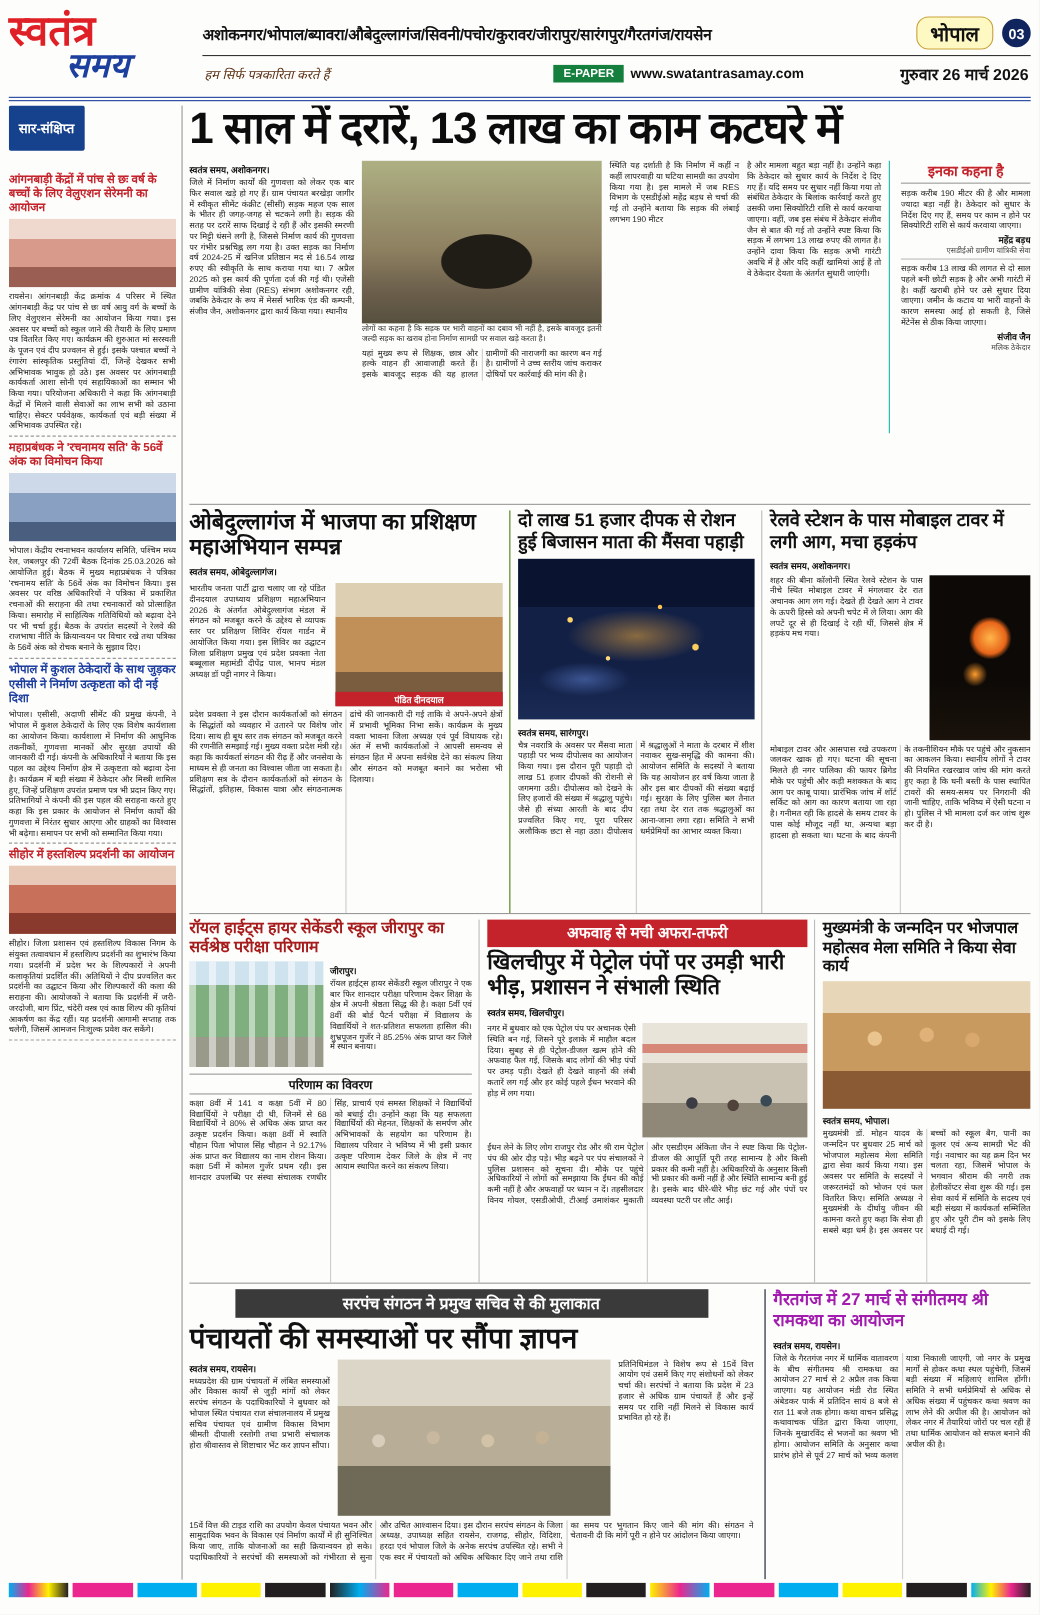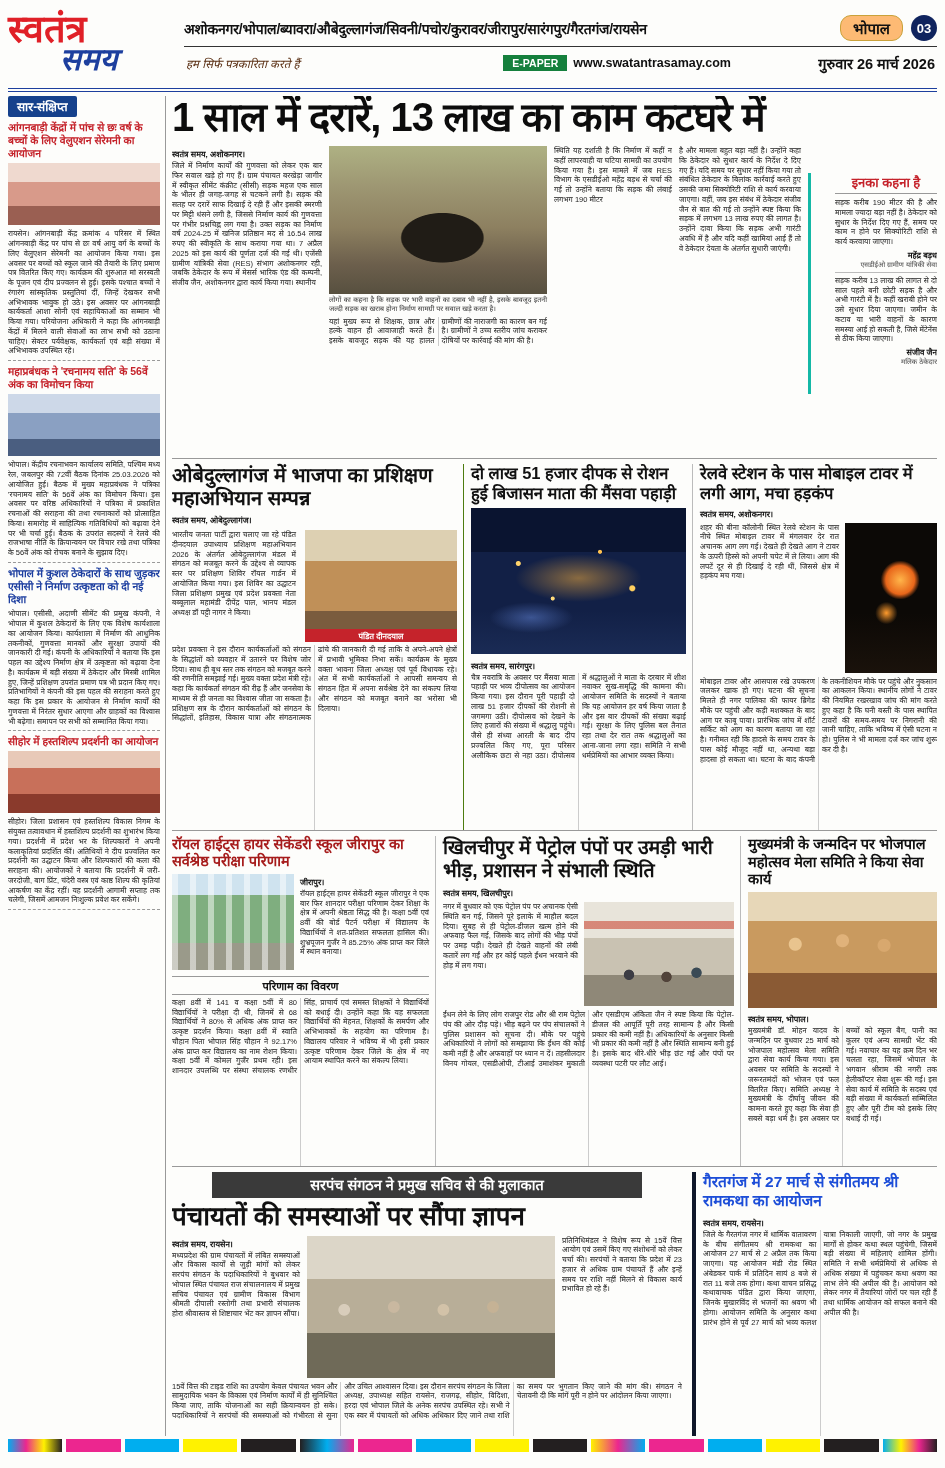--- a/index.html
+++ b/index.html
@@ -7,36 +7,36 @@
   .page { width:945px; height:1468px; background:#fdfdfb; margin:0 auto; padding:6px 8px 4px; overflow:hidden; color:#111; }
 
   
   .masthead { display:flex; gap:8px; height:86px; border-bottom:4px double #1d3f9e; }
   .logo-block { width:168px; padding-top:4px; }
   .logo-top { font-size:38px; font-weight:bold; color:#e02027; line-height:1; }
   .logo-bottom { font-size:31px; font-weight:bold; font-style:italic; color:#1d3f9e; line-height:1; margin:-4px 0 0 52px; }
   .head-right { flex:1; display:flex; flex-direction:column; }
   .cities-row { display:flex; align-items:center; gap:8px; padding:9px 0 5px; border-bottom:1px solid #333; }
   .cities { flex:1; font-weight:bold; font-size:14px; letter-spacing:-0.2px; white-space:nowrap; overflow:hidden; }
-  .edition { background:#fdba74; border:1px solid #c9a23a; border-radius:11px; padding:2px 12px; font-weight:bold; font-size:15px; }
+  .edition { background:#fef9c3; border:1px solid #c9a23a; border-radius:11px; padding:2px 12px; font-weight:bold; font-size:18px; }
   .pageno { background:#10245e; color:#fff; font-weight:bold; font-size:13px; border-radius:50%; width:26px; height:26px; display:flex; align-items:center; justify-content:center; }
   .sub-row { display:flex; align-items:center; padding:6px 2px 0; }
   .tagline { font-style:italic; font-size:11.5px; color:#5a2f13; width:230px; }
   .epaper-wrap { flex:1; display:flex; align-items:center; justify-content:center; gap:6px; }
   .epaper { background:#15803d; color:#fff; font-weight:bold; font-size:10.5px; padding:2px 9px; }
   .website { font-weight:bold; font-size:12.5px; }
   .date { font-weight:bold; font-size:14.5px; }
 
   
   .content { display:flex; gap:6px; height:1344px; padding-top:4px; }
   .sidebar { width:158px; border-right:1px solid #999; padding-right:5px; overflow:hidden; }
   .main { flex:1; display:flex; flex-direction:column; overflow:hidden; }
 
   
-  .sb-title { background:#16418c; color:#fff; font-weight:bold; font-size:12px; padding:2px 9px; width:fit-content; border-radius:2px; margin-bottom:0; }
+  .sb-title { background:#16418c; color:#fff; font-weight:bold; font-size:12px; padding:12px 9px; width:fit-content; border-radius:2px; margin-bottom:16px; }
   .sb-story { border-bottom:1px dashed #999; padding:4px 0; overflow:hidden; }
   .sb-head { font-weight:bold; font-size:10.5px; line-height:1.25; color:#c5232b; margin-bottom:3px; }
   .sb-head.blue { color:#1e3fa0; }
   .sb-photo { width:100%; height:62px; margin:2px 0 4px; }
   .sb-body { font-size:7.5px; line-height:1.3; text-align:justify; color:#1c1c1c; }
 
   
   .dateline { font-weight:bold; font-size:8px; margin:2px 0; }
   .body { font-size:7.5px; line-height:1.3; text-align:justify; color:#1c1c1c; }
   .cols2 { column-count:2; column-gap:7px; column-rule:1px solid #ccc; }
@@ -49,21 +49,21 @@
   .lead-headline { font-size:40px; font-weight:800; line-height:1.08; letter-spacing:-1px; margin-bottom:7px; color:#0c0c0c; }
   .lead-body { display:flex; gap:7px; height:248px; overflow:hidden; }
   .lead-c1 { width:150px; }
   .lead-center { width:218px; }
   .lead-photo { width:100%; height:148px;
     background:
       radial-gradient(ellipse 70px 42px at 52% 62%, #201c16 58%, rgba(0,0,0,0) 60%),
       linear-gradient(180deg,#aeb183 0%,#9d9672 28%,#8d8060 55%,#6c5f4c 80%,#57503f 100%); }
   .lead-c2 { width:118px; }
   .lead-c3 { width:122px; }
-  .quote-box { flex:1; border-left:3px solid #14b8a6; padding-left:24px;margin-top:27px; }
+  .quote-box { flex:1; border-left:1px solid #14b8a6; padding-left:10px; }
   .quote-title { color:#c5232b; font-weight:bold; font-size:13px; text-align:center; border-bottom:1px solid #999; padding-bottom:2px; margin-bottom:4px; }
   .quote-name { font-weight:bold; font-size:8px; text-align:right; margin-top:2px; }
   .quote-role { font-size:7px; text-align:right; color:#444; border-bottom:1px solid #bbb; padding-bottom:3px; margin-bottom:3px; }
   .quote-role:last-child { border-bottom:none; }
 
   
   .row2 { height:372px; display:flex; gap:7px; border-top:1px solid #999; padding-top:5px; overflow:hidden; }
   .art-bjp { width:292px; border-right:1px solid #4d7c0f; padding-right:6px; display:flex; flex-direction:column; }
   .bjp-head { font-size:20px; font-weight:800; line-height:1.15; margin-bottom:2px; }
   .bjp-mid { display:flex; gap:9px; margin:3px 0; }
@@ -116,34 +116,34 @@
   .cm-head { font-size:14.5px; font-weight:800; line-height:1.22; margin-bottom:3px; }
   .photo-cm { width:100%; height:116px; margin-bottom:3px;
     background:
       radial-gradient(circle 10px at 25% 45%, #e9c48e 60%, rgba(0,0,0,0) 70%),
       radial-gradient(circle 10px at 50% 42%, #e0b27a 60%, rgba(0,0,0,0) 70%),
       radial-gradient(circle 10px at 72% 46%, #d8a86e 60%, rgba(0,0,0,0) 70%),
       linear-gradient(180deg,#e7d7b8 0 25%,#c99a5f 25% 70%,#8a5a34 70% 100%); }
 
   
   .row4 { flex:1; display:flex; gap:7px; border-top:1px solid #999; padding-top:5px; overflow:hidden; }
-  .art-sarpanch { width:524px; border-right:4px solid #0f172a; padding-right:10px; display:flex; flex-direction:column; }
+  .art-sarpanch { width:524px; border-right:1px solid #0f172a; padding-right:10px; display:flex; flex-direction:column; }
   .sarpanch-banner { background:#3a3a3a; color:#fff; font-weight:bold; font-size:14.5px; text-align:center; width:430px; margin:0 auto 4px; padding:2px 0 4px; }
   .sarpanch-head { font-size:26px; font-weight:800; line-height:1.1; margin-bottom:3px; }
   .sarpanch-mid { display:flex; gap:7px; margin:2px 0 4px; }
   .sarpanch-c { width:128px; }
   .photo-group { width:248px; height:142px;
     background:
       radial-gradient(circle 9px at 15% 52%, #d8cdbb 60%, rgba(0,0,0,0) 70%),
       radial-gradient(circle 9px at 35% 50%, #c9b8a0 60%, rgba(0,0,0,0) 70%),
       radial-gradient(circle 9px at 55% 52%, #d2c2a8 60%, rgba(0,0,0,0) 70%),
       radial-gradient(circle 9px at 75% 50%, #c5b295 60%, rgba(0,0,0,0) 70%),
       linear-gradient(180deg,#dcd6c8 0 30%,#b8ae98 30% 68%,#6f6a58 68% 100%); }
   .art-ramkatha { flex:1; display:flex; flex-direction:column; }
-  .ramkatha-head { font-size:15.5px; font-weight:800; color:#1d4ed8; line-height:1.25; margin-bottom:4px; }
+  .ramkatha-head { font-size:15.5px; font-weight:800; color:#a21caf; line-height:1.25; margin-bottom:4px; }
 
   
   .photo-anganwadi { background:linear-gradient(180deg,#efd9cf 0 30%,#d89a8a 30% 70%,#9a5f52 70% 100%); }
   .photo-meeting { background:linear-gradient(180deg,#cdd8e8 0 30%,#8aa0c2 30% 72%,#4a5e80 72% 100%); }
   .photo-craft { background:linear-gradient(180deg,#e8c9b8 0 28%,#c8705a 28% 70%,#8a3a2c 70% 100%); }
 
   
   .color-strip { height:13px; margin-top:3px; display:flex; gap:4px; }
   .strip-cell { flex:1; }
 </style>
@@ -277,20 +277,21 @@
             <div style="flex:1">
               <div class="dateline">जीरापुर।</div>
               <div class="body">रॉयल हाईट्स हायर सेकेंडरी स्कूल जीरापुर ने एक बार फिर शानदार परीक्षा परिणाम देकर शिक्षा के क्षेत्र में अपनी श्रेष्ठता सिद्ध की है। कक्षा 5वीं एवं 8वीं की बोर्ड पैटर्न परीक्षा में विद्यालय के विद्यार्थियों ने शत-प्रतिशत सफलता हासिल की। शुभ्रपूजन गुजँर ने 85.25% अंक प्राप्त कर जिले में स्थान बनाया।</div>
             </div>
           </div>
           <div class="subhead">परिणाम का विवरण</div>
           <div class="body cols2" style="flex:1; overflow:hidden">कक्षा 8वीं में 141 व कक्षा 5वीं में 80 विद्यार्थियों ने परीक्षा दी थी, जिनमें से 68 विद्यार्थियों ने 80% से अधिक अंक प्राप्त कर उत्कृष्ट प्रदर्शन किया। कक्षा 8वीं में स्वाति चौहान पिता भोपाल सिंह चौहान ने 92.17% अंक प्राप्त कर विद्यालय का नाम रोशन किया। कक्षा 5वीं में कोमल गुजँर प्रथम रही। इस शानदार उपलब्धि पर संस्था संचालक रणधीर सिंह, प्राचार्य एवं समस्त शिक्षकों ने विद्यार्थियों को बधाई दी। उन्होंने कहा कि यह सफलता विद्यार्थियों की मेहनत, शिक्षकों के समर्पण और अभिभावकों के सहयोग का परिणाम है। विद्यालय परिवार ने भविष्य में भी इसी प्रकार उत्कृष्ट परिणाम देकर जिले के क्षेत्र में नए आयाम स्थापित करने का संकल्प लिया।</div>
         </article>
 
         <article class="art-petrol">
+          <div class="petrol-banner">अफवाह से मची अफरा-तफरी</div>
           <h2 class="petrol-head">खिलचीपुर में पेट्रोल पंपों पर उमड़ी भारी भीड़, प्रशासन ने संभाली स्थिति</h2>
           <div class="dateline">स्वतंत्र समय, खिलचीपुर।</div>
           <div class="petrol-mid">
             <div class="body" style="flex:1">नगर में बुधवार को एक पेट्रोल पंप पर अचानक ऐसी स्थिति बन गई, जिसने पूरे इलाके में माहौल बदल दिया। सुबह से ही पेट्रोल-डीजल खत्म होने की अफवाह फैल गई, जिसके बाद लोगों की भीड़ पंपों पर उमड़ पड़ी। देखते ही देखते वाहनों की लंबी कतारें लग गईं और हर कोई पहले ईंधन भरवाने की होड़ में लग गया।</div>
             <div class="photo-petrol"></div>
           </div>
           <div class="body cols2" style="flex:1; overflow:hidden">ईंधन लेने के लिए लोग राजपुर रोड और श्री राम पेट्रोल पंप की ओर दौड़ पड़े। भीड़ बढ़ने पर पंप संचालकों ने पुलिस प्रशासन को सूचना दी। मौके पर पहुंचे अधिकारियों ने लोगों को समझाया कि ईंधन की कोई कमी नहीं है और अफवाहों पर ध्यान न दें। तहसीलदार विनय गोयल, एसडीओपी, टीआई उमाशंकर मुकाती और एसडीएम अंकिता जैन ने स्पष्ट किया कि पेट्रोल-डीजल की आपूर्ति पूरी तरह सामान्य है और किसी प्रकार की कमी नहीं है। अधिकारियों के अनुसार किसी भी प्रकार की कमी नहीं है और स्थिति सामान्य बनी हुई है। इसके बाद धीरे-धीरे भीड़ छंट गई और पंपों पर व्यवस्था पटरी पर लौट आई।</div>
         </article>
 
         <article class="art-cm">

